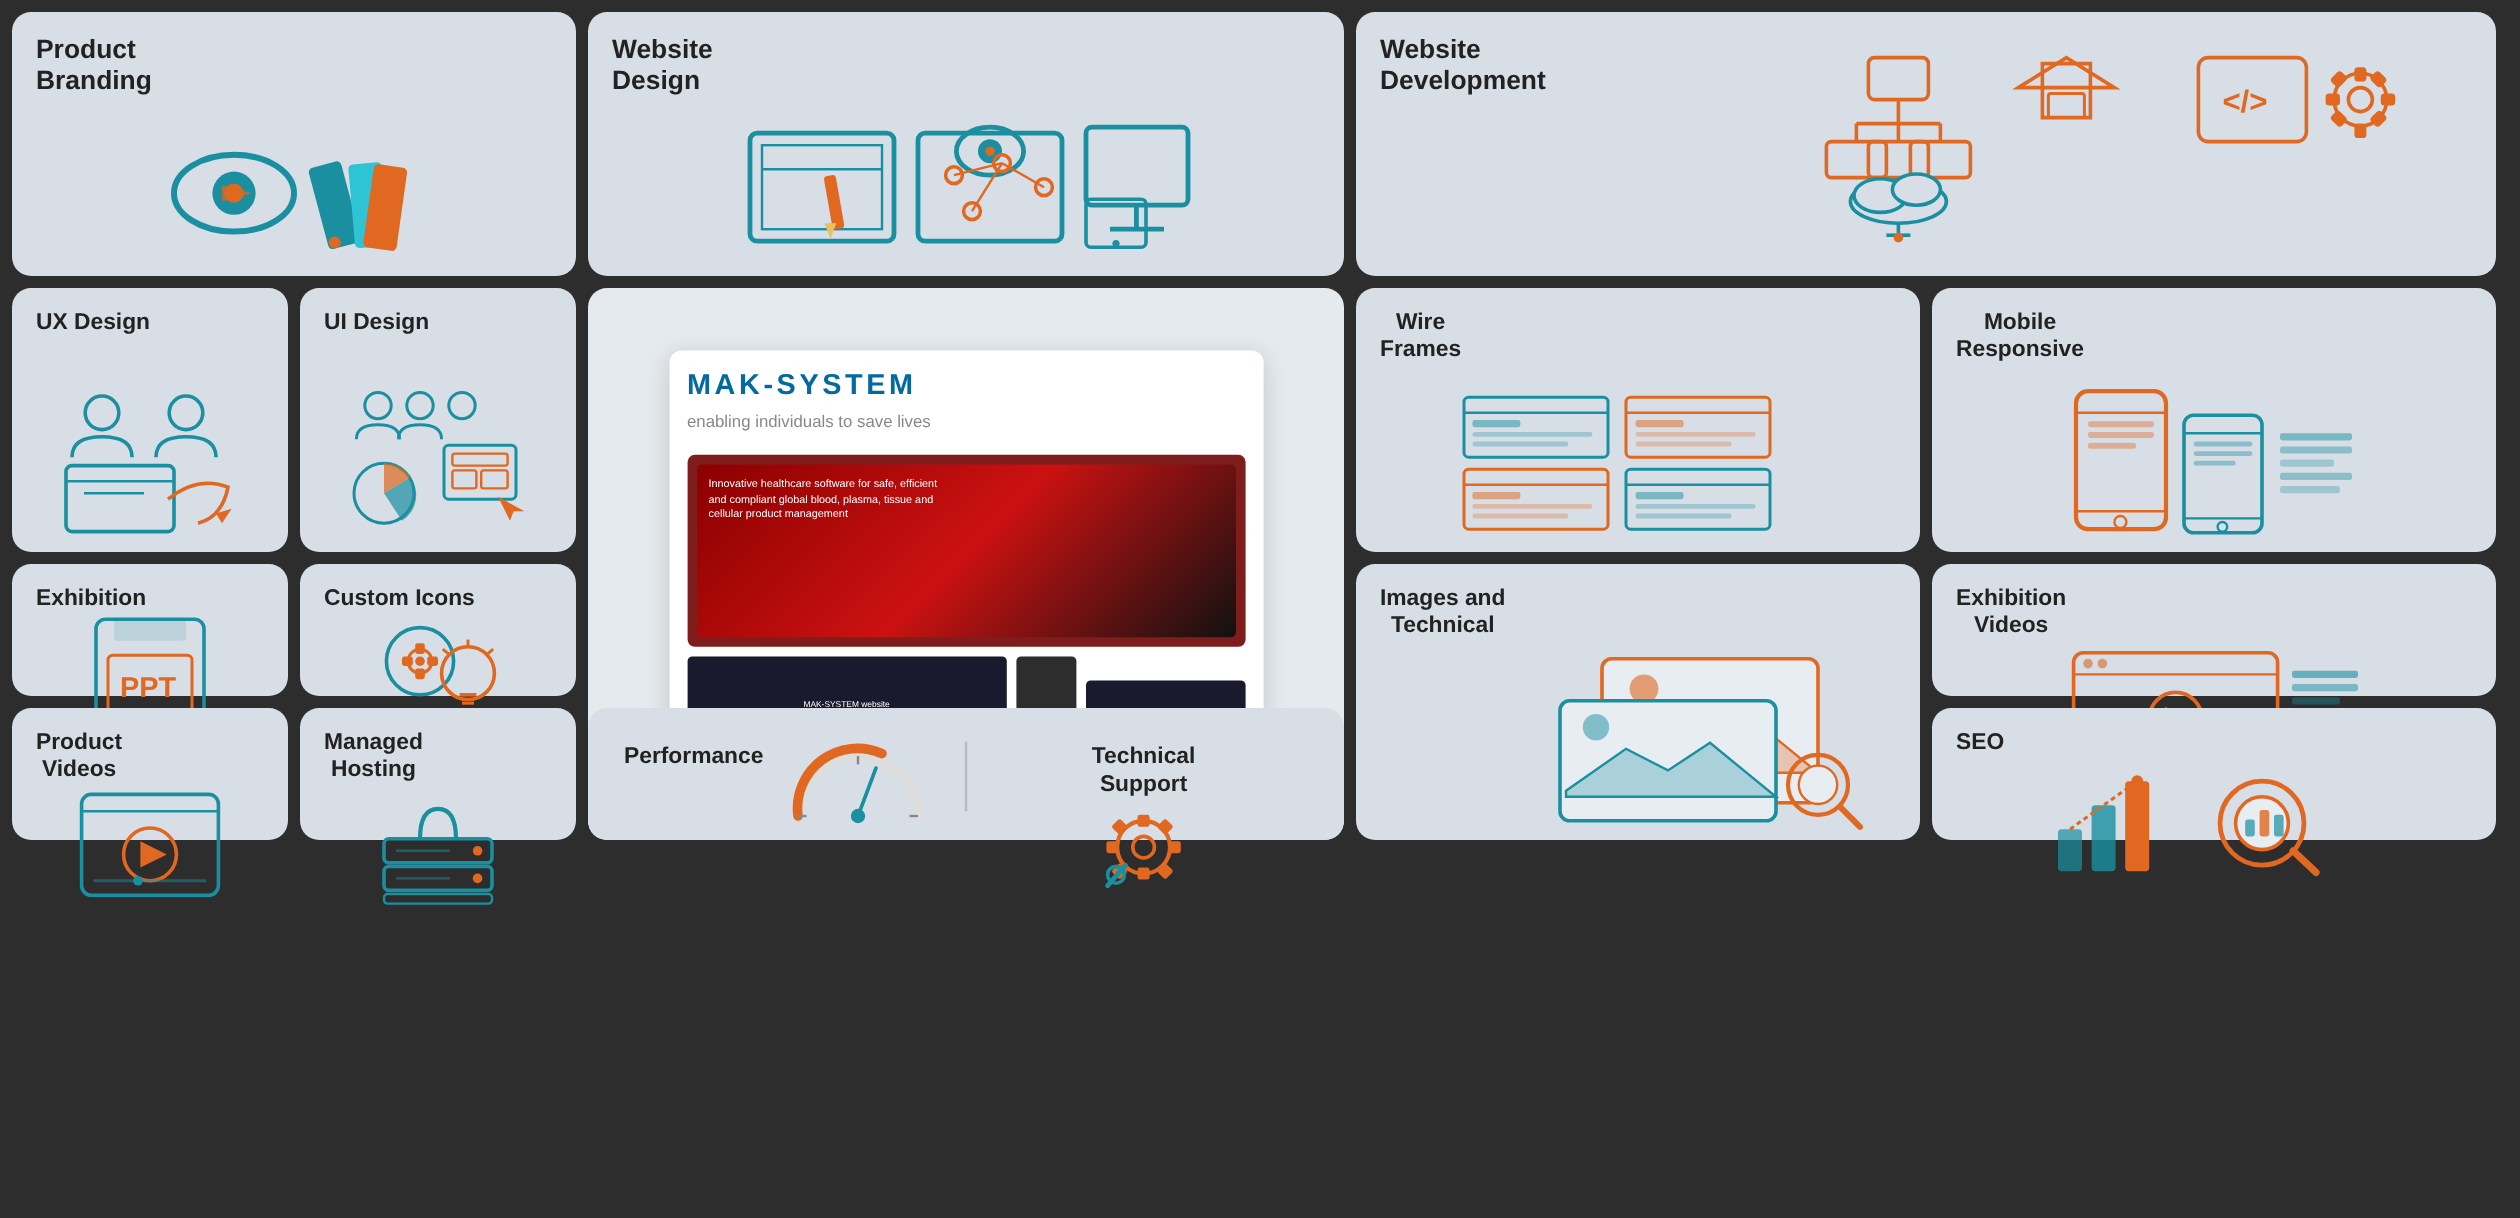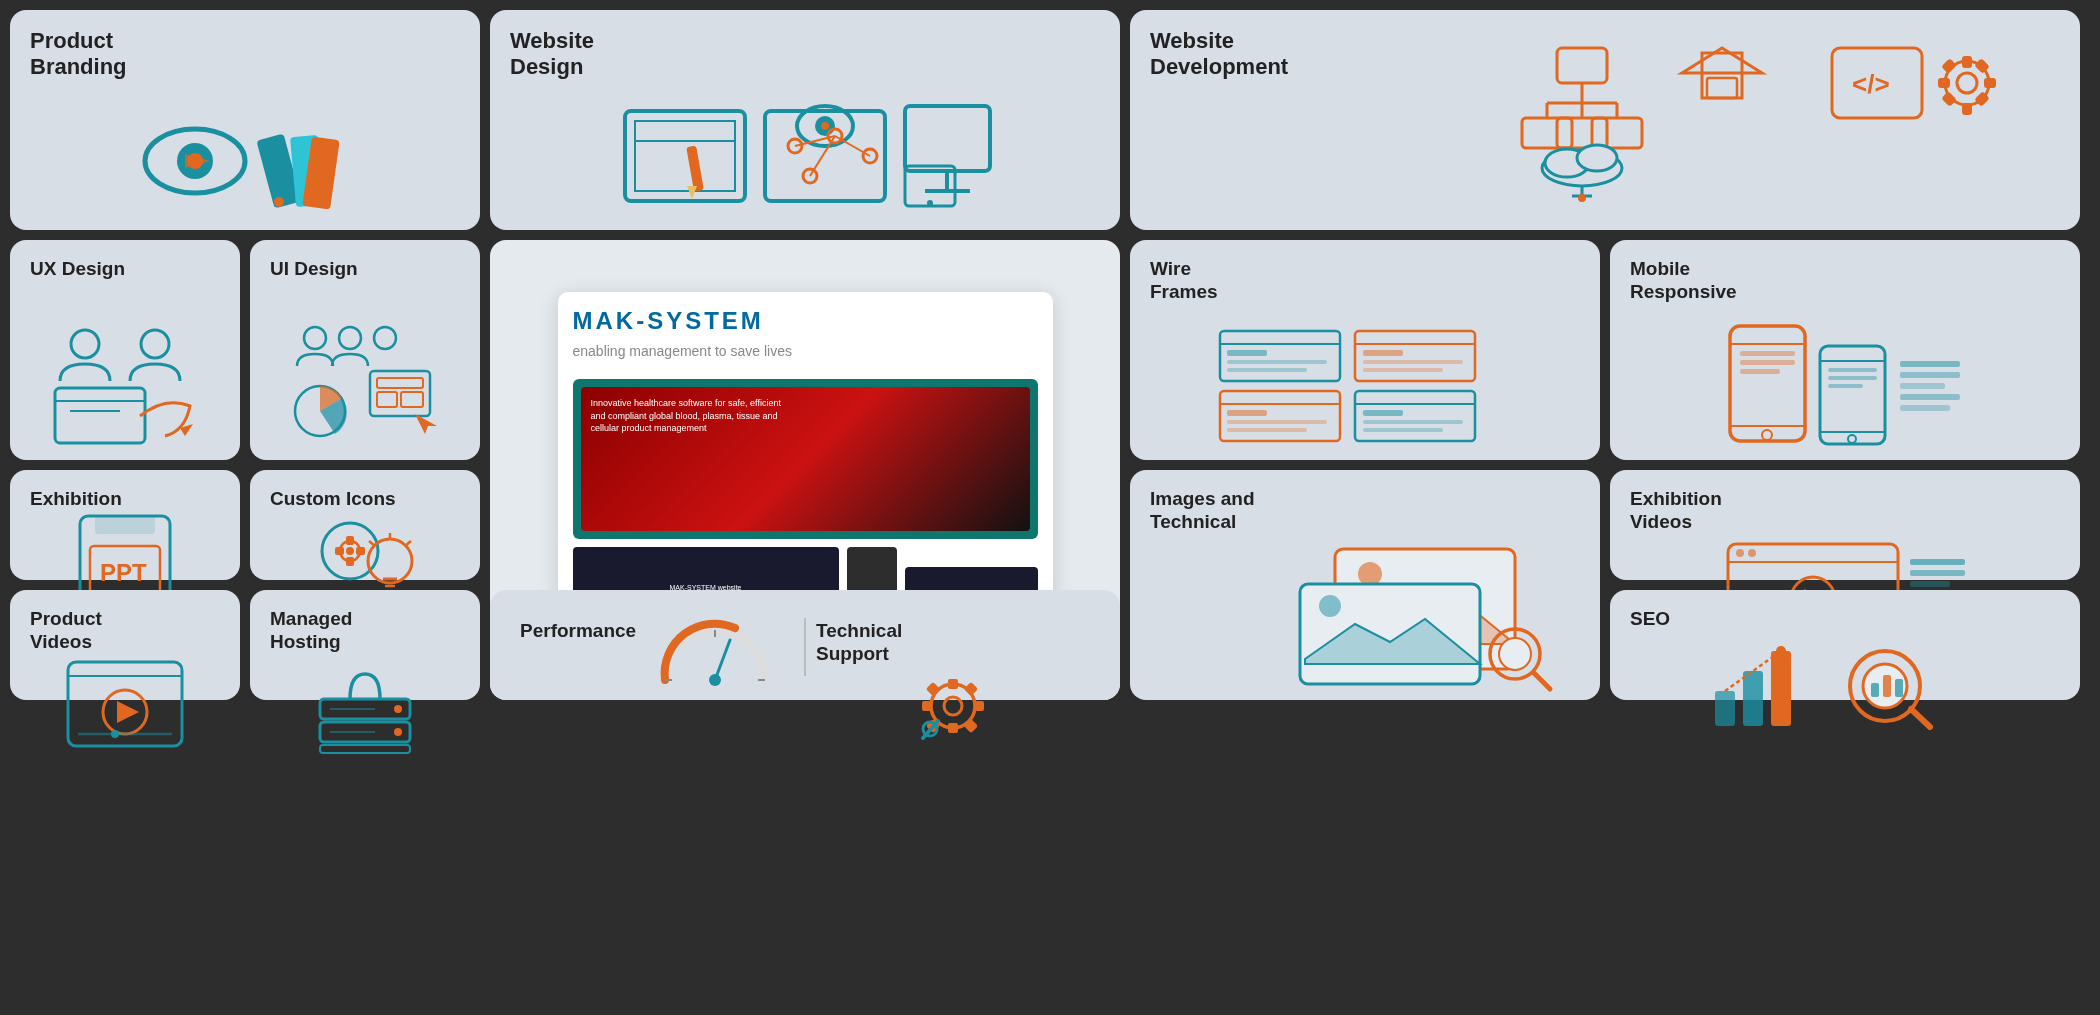--- a/index.html
+++ b/index.html
@@ -58,21 +58,21 @@
     .c-wireframes { grid-column: 4/6; grid-row: 2; }
     .c-mobile { grid-column: 6/8; grid-row: 2; }
     .c-powerpoint { grid-column: 1; grid-row: 3; }
     .c-custom-icons { grid-column: 2; grid-row: 3; }
     .c-images { grid-column: 4/6; grid-row: 3/5; }
     .c-exhibition { grid-column: 6/8; grid-row: 3; }
     .c-product-videos { grid-column: 1; grid-row: 4; }
     .c-managed { grid-column: 2; grid-row: 4; }
     .c-seo { grid-column: 6/8; grid-row: 4; }
 
-    .small-title { font-size: 19px; font-weight: 800; color: #222; line-height: 1.2; }
+    .small-title { font-size: 19px; font-weight: 800; color: #222; line-height: 1.2; text-align: center; }
   </style>
 </head>
 <body>
 
 <div class="layout">
 
   <div class="card c-product-branding">
     <div class="card-title" style="white-space:pre-line">Product
 Branding</div>
     <div class="card-icon-area">
@@ -220,23 +220,23 @@
   </div>
 
   <div class="card c-center" style="border-radius:16px; overflow:hidden;">
     <div style="display:flex; flex-direction:column; align-items:center; justify-content:center; width:100%; height:100%; padding:20px;">
 
       <div style="background:#fff; border-radius:10px; width:90%; padding:15px; box-shadow:0 4px 20px rgba(0,0,0,0.15); margin-bottom:10px;">
         <div style="display:flex; align-items:center; gap:10px; margin-bottom:8px;">
 
           <div style="font-size:24px; font-weight:900; color:#0369a1; letter-spacing:3px;">MAK-SYSTEM</div>
         </div>
-        <div style="font-size:14px; color:#888; margin-bottom:12px;">enabling management to save lives</div>
-
-        <div style="background:#0f766e; border-radius:6px; padding:8px; position:relative; overflow:hidden; height:160px;margin-top:20px;">
+        <div style="font-size:14px; color:#888; margin-bottom:12px;">enabling individuals to save lives</div>
+
+        <div style="background:#7f1d1d; border-radius:6px; padding:8px; position:relative; overflow:hidden; height:160px;margin-top:20px;">
           <div style="background:linear-gradient(135deg,#8b0000 0%,#cc1111 50%,#111 100%); height:100%; border-radius:4px; display:flex; align-items:flex-start; padding:10px;">
             <div style="color:white; font-size:9px; max-width:200px; line-height:1.4;">
               Innovative healthcare software for safe, efficient and compliant global blood, plasma, tissue and cellular product management
             </div>
           </div>
         </div>
 
         <div style="display:flex; gap:8px; margin-top:8px; align-items:flex-end;">
           <div style="background:#1a1a2e; border-radius:4px; flex:2; height:80px; display:flex; align-items:center; justify-content:center;">
             <div style="color:white; font-size:7px; text-align:center;">MAK-SYSTEM website</div>

